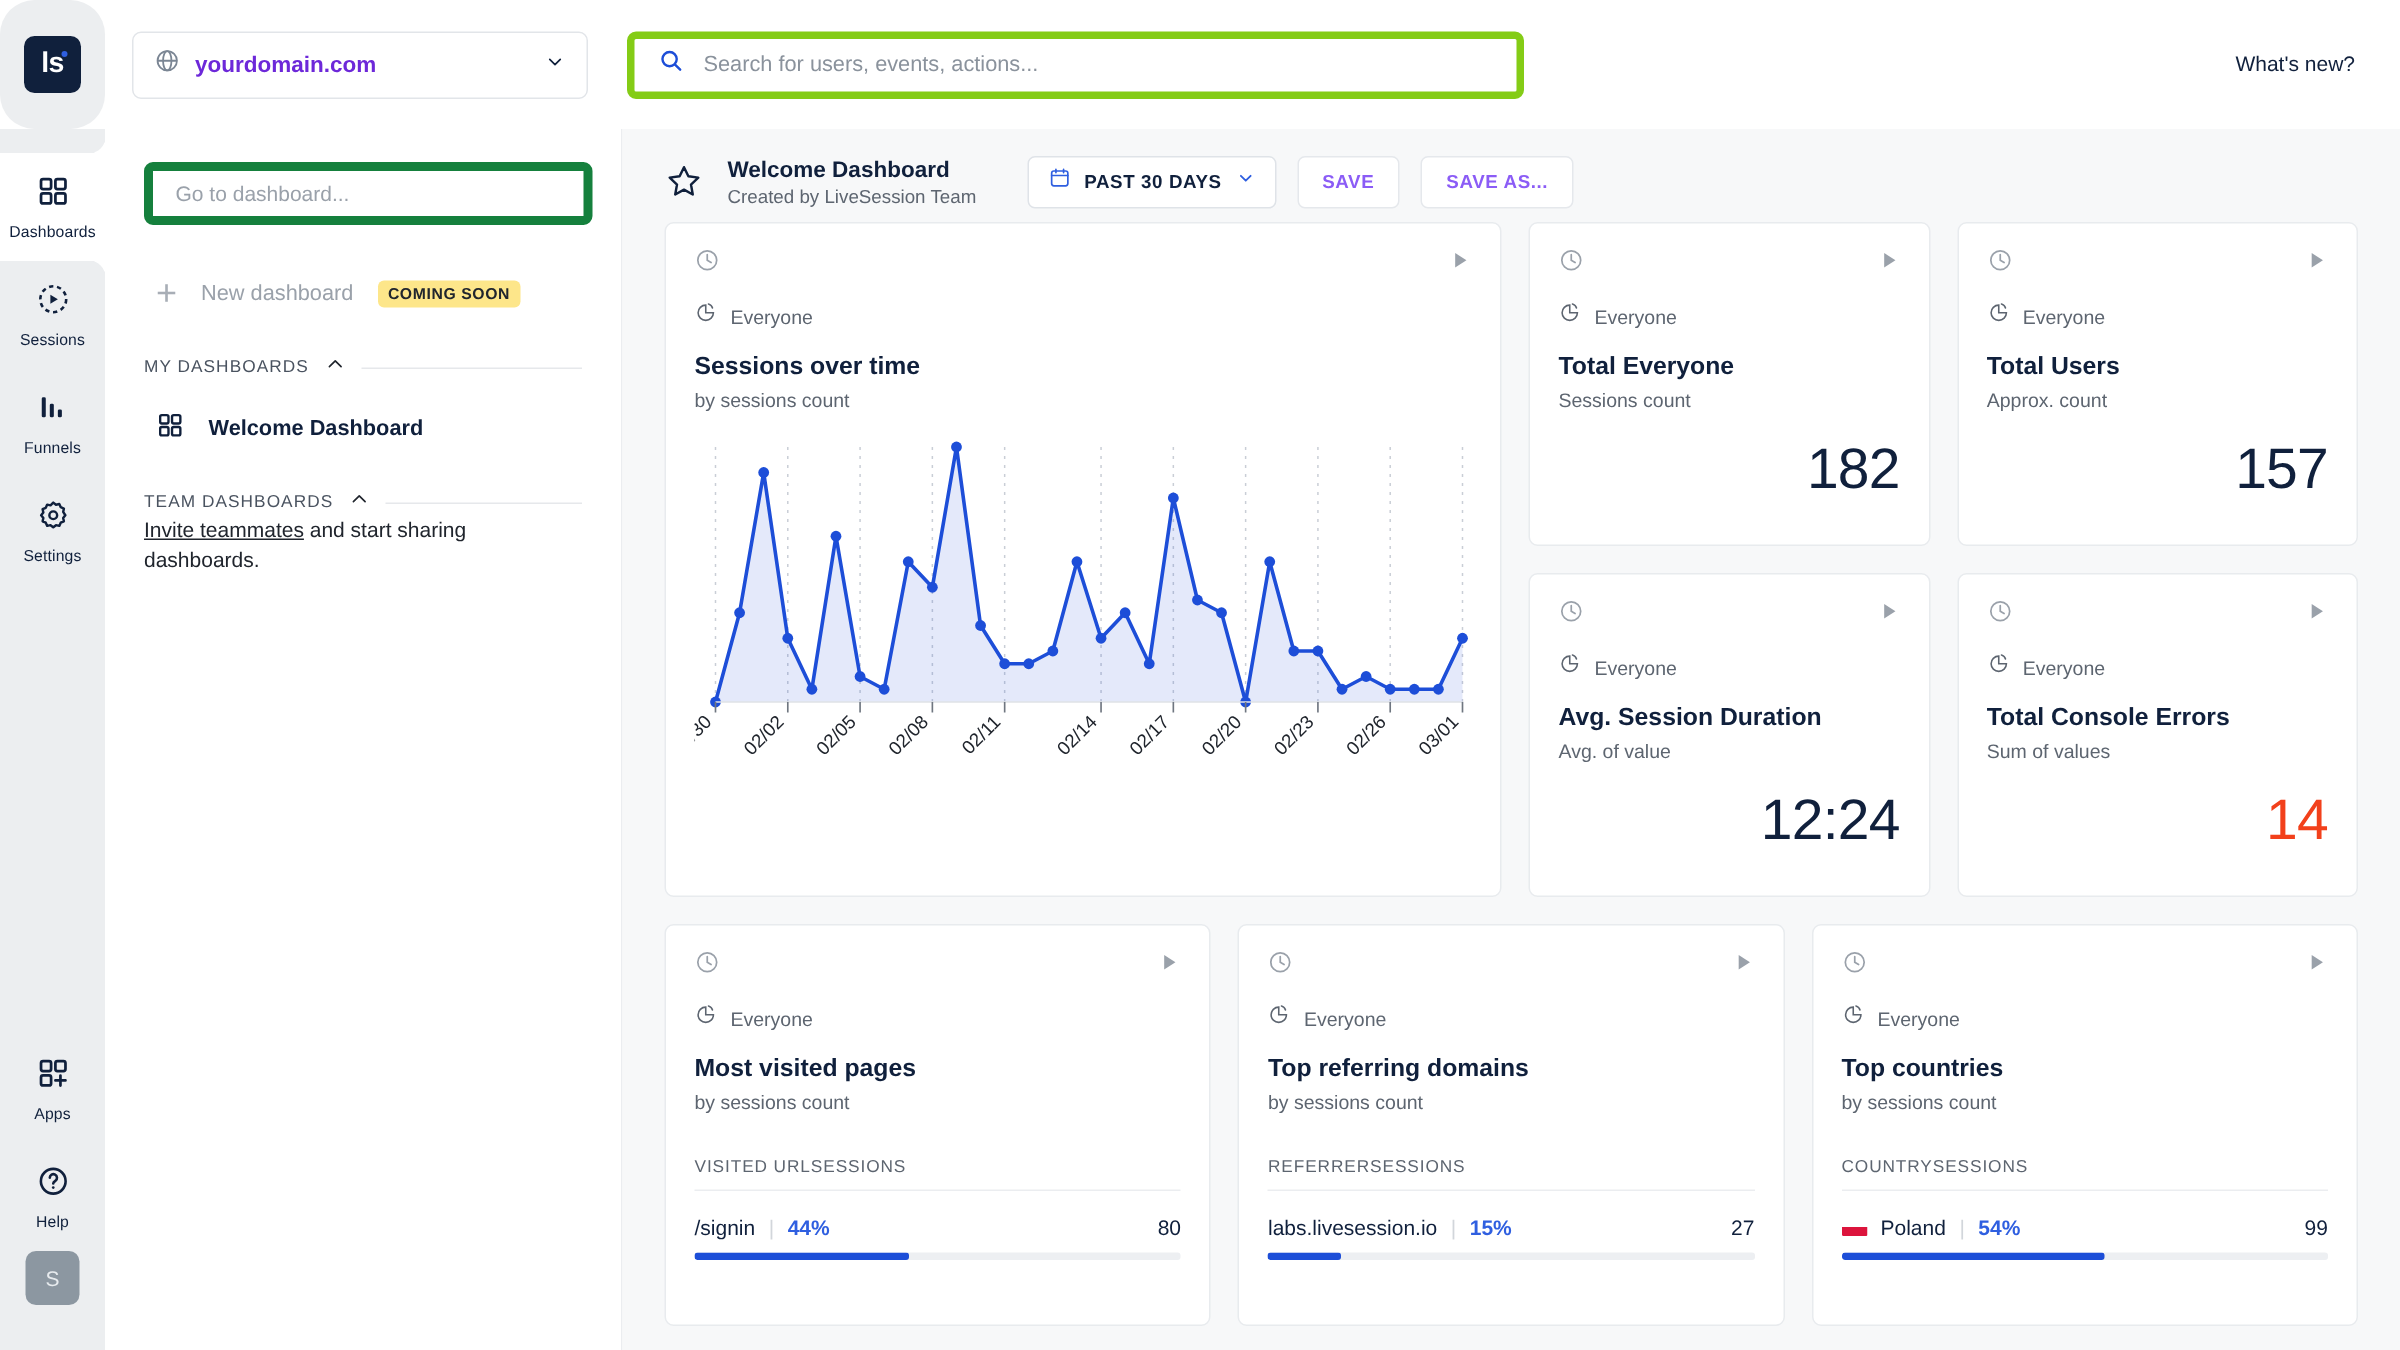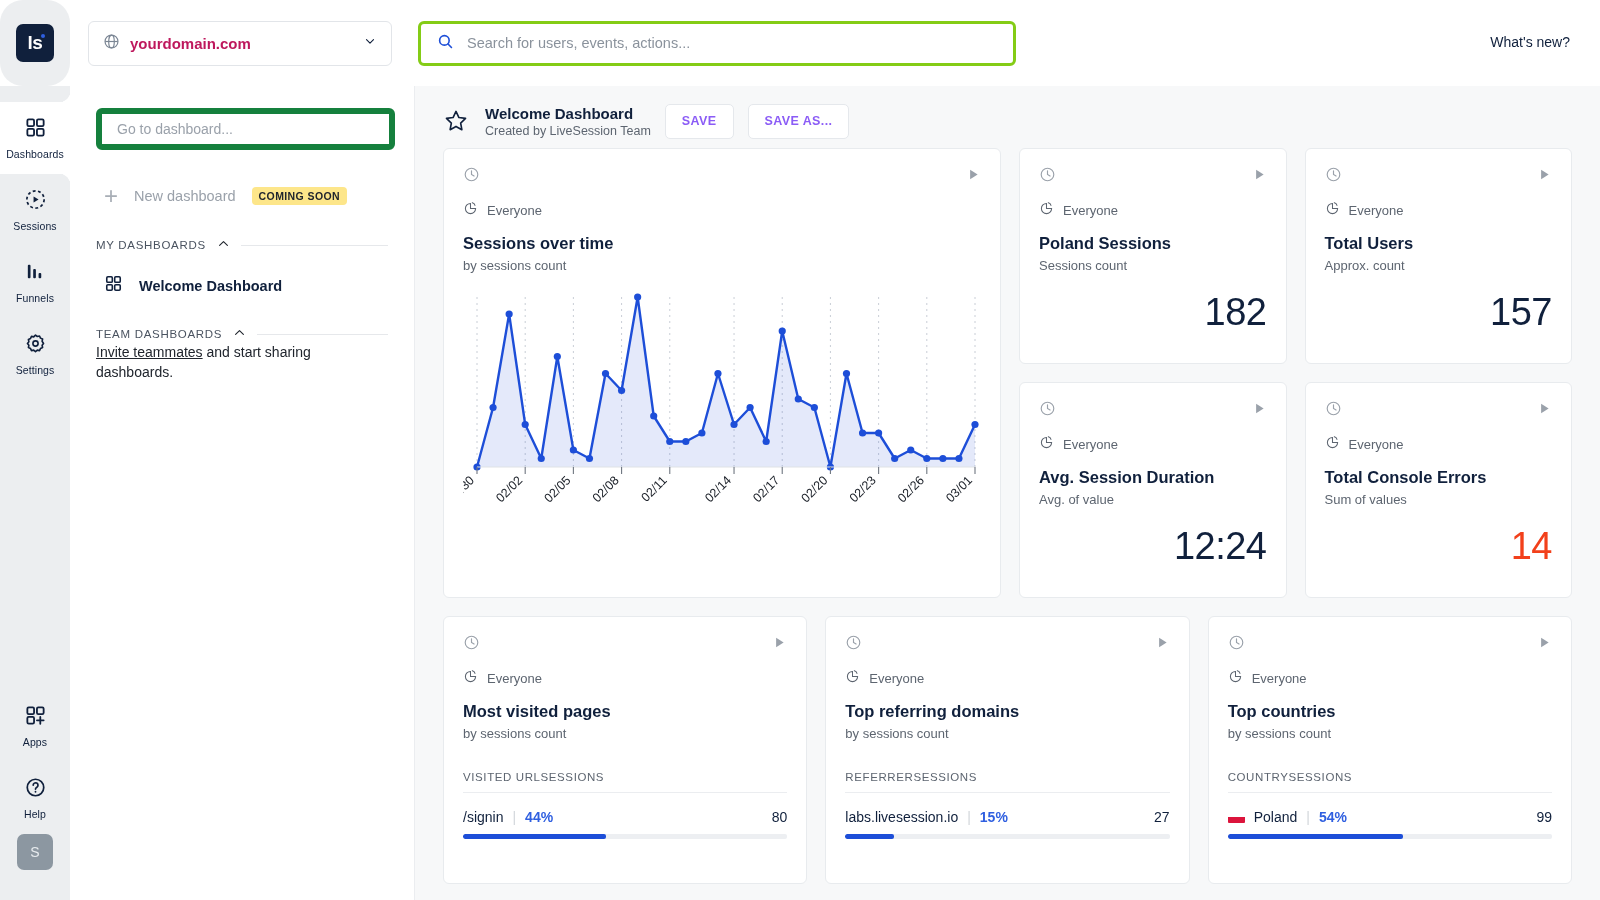--- a/index.html
+++ b/index.html
@@ -37,25 +37,25 @@
     background: #2f5fe0; top: 10px; right: 9px;
   }
   .domain-select {
     margin-left: 18px;
     width: 304px; height: 45px;
     border: 1px solid #e2e5e9; border-radius: 6px;
     background: #fff;
     display: flex; align-items: center; padding: 0 14px;
     gap: 10px; cursor: pointer;
   }
-  .domain-name { font-size: 15px; font-weight: 700; color: #be185d; flex: 1; }
+  .domain-name { font-size: 15px; font-weight: 700; color: #6d28d9; flex: 1; }
   .search-box {
     margin-left: 26px;
     width: 598px; height: 45px;
-    border: 3px solid #84cc16; border-radius: 6px;
+    border: 5px solid #84cc16; border-radius: 6px;
     background: #fff;
     display: flex; align-items: center; padding: 0 16px; gap: 13px;
   }
   .search-input {
     border: none; outline: none; flex: 1;
     font-family: "Liberation Sans", sans-serif;
     font-size: 14.5px; color: #10203c; background: transparent;
   }
   .search-input::placeholder { color: #8a929c; }
   .whats-new {
@@ -398,20 +398,34 @@
 
     <div class="dash-header">
       <span class="star-btn">
         <svg width="26" height="26" viewBox="0 0 24 24" fill="none" stroke="#10203c" stroke-width="1.5" stroke-linejoin="round">
           <path d="M12 3.2l2.7 5.6 6.1.8-4.5 4.3 1.1 6.1-5.4-3-5.4 3 1.1-6.1L3.2 9.6l6.1-.8z"></path>
         </svg>
       </span>
       <div class="dh-titles">
         <div class="dh-title">Welcome Dashboard</div>
         <div class="dh-sub">Created by LiveSession Team</div>
+      </div>
+      <div class="date-btn">
+        <span>
+          <svg width="15" height="15" viewBox="0 0 20 20" fill="none" stroke="#2f5fe0" stroke-width="1.5">
+            <rect x="2.8" y="4" width="14.4" height="13.2" rx="2"></rect>
+              <path d="M2.8 8h14.4M6.6 2.6v2.8M13.4 2.6v2.8" stroke-linecap="round"></path>
+          </svg>
+        </span>
+        <span class="date-label">PAST 30 DAYS</span>
+        <span>
+          <svg width="13" height="13" viewBox="0 0 20 20" fill="none" stroke="#2f5fe0" stroke-width="1.9" stroke-linecap="round" stroke-linejoin="round">
+              <path d="M5 8l5 5 5-5"></path>
+            </svg>
+        </span>
       </div>
       <div class="ghost-btn">SAVE</div>
       <div class="ghost-btn">SAVE AS...</div>
     </div>
 
     <div class="grid">
 
       <div class="col-left">
         <div class="card chart-card">
           <div class="card-topline">
@@ -533,21 +547,21 @@
             </div>
             <div class="card-aud">
               <span>
                 <svg width="15" height="15" viewBox="0 0 20 20" fill="none" stroke="#5d6570" stroke-width="1.4">
                     <path d="M10 3.2a6.8 6.8 0 106.8 6.8H10z"></path>
                     <path d="M12.4 2.2a5 5 0 013.6 3.6" stroke-linecap="round"></path>
                   </svg>
               </span>
               <span class="card-aud-label">Everyone</span>
             </div>
-            <div class="card-title">Poland Sessions</div>
+            <div class="card-title">Total Everyone</div>
             <div class="card-sub">Sessions count</div>
             <div class="kpi-value">182</div>
           </div>
 
           <div class="card kpi-card">
             <div class="card-topline">
               <span>
                 <svg width="17" height="17" viewBox="0 0 20 20" fill="none" stroke="#9aa1aa" stroke-width="1.35">
                     <circle cx="10" cy="10" r="7.4"></circle>
                     <path d="M10 5.6V10l3 1.8" stroke-linecap="round"></path>

